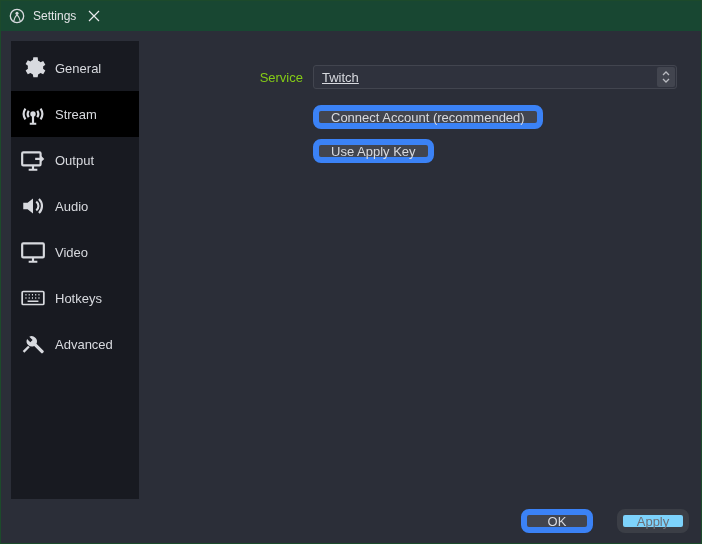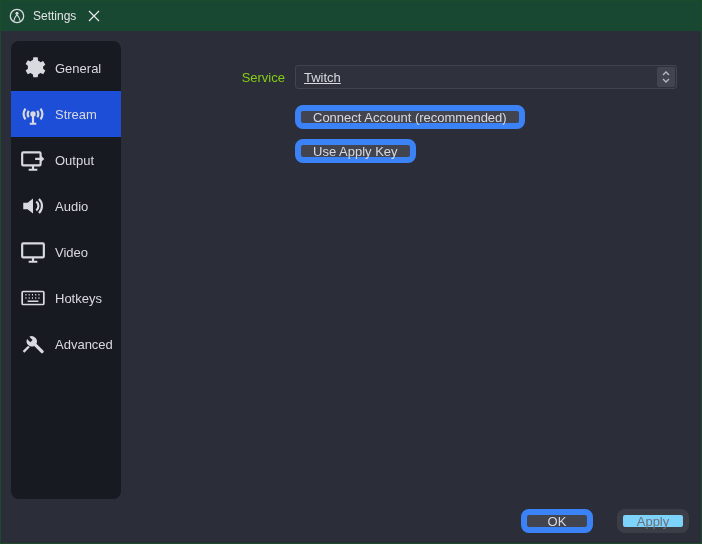--- a/index.html
+++ b/index.html
@@ -26,37 +26,36 @@
     width: 36px; height: 28px;
     display: flex; align-items: center; justify-content: center;
     color: #e8e9ec;
   }
   .content {
     display: flex;
     height: calc(100% - 30px - 44px);
     padding: 10px 10px 0 10px;
   }
   .sidebar {
-    width: 110px;
+    width: 128px;
     background: #181a21;
     display: flex;
     flex-direction: column;
     padding-top: 4px;
-    border-radius: 8px;
   }
   .sidebar-item {
     display: flex;
     align-items: center;
     gap: 8px;
     padding: 0 8px;
     height: 46px;
     color: #d8dadf;
     cursor: default;
   }
-  .sidebar-item.active { background: #1d4ed8; }
+  .sidebar-item.active { background: #000000; }
   .sidebar-icon {
     width: 28px; height: 28px;
     display: flex; align-items: center; justify-content: center;
     flex-shrink: 0;
   }
   .main {
     flex: 1;
     padding: 24px 14px 0 24px;
   }
   .form-row {

